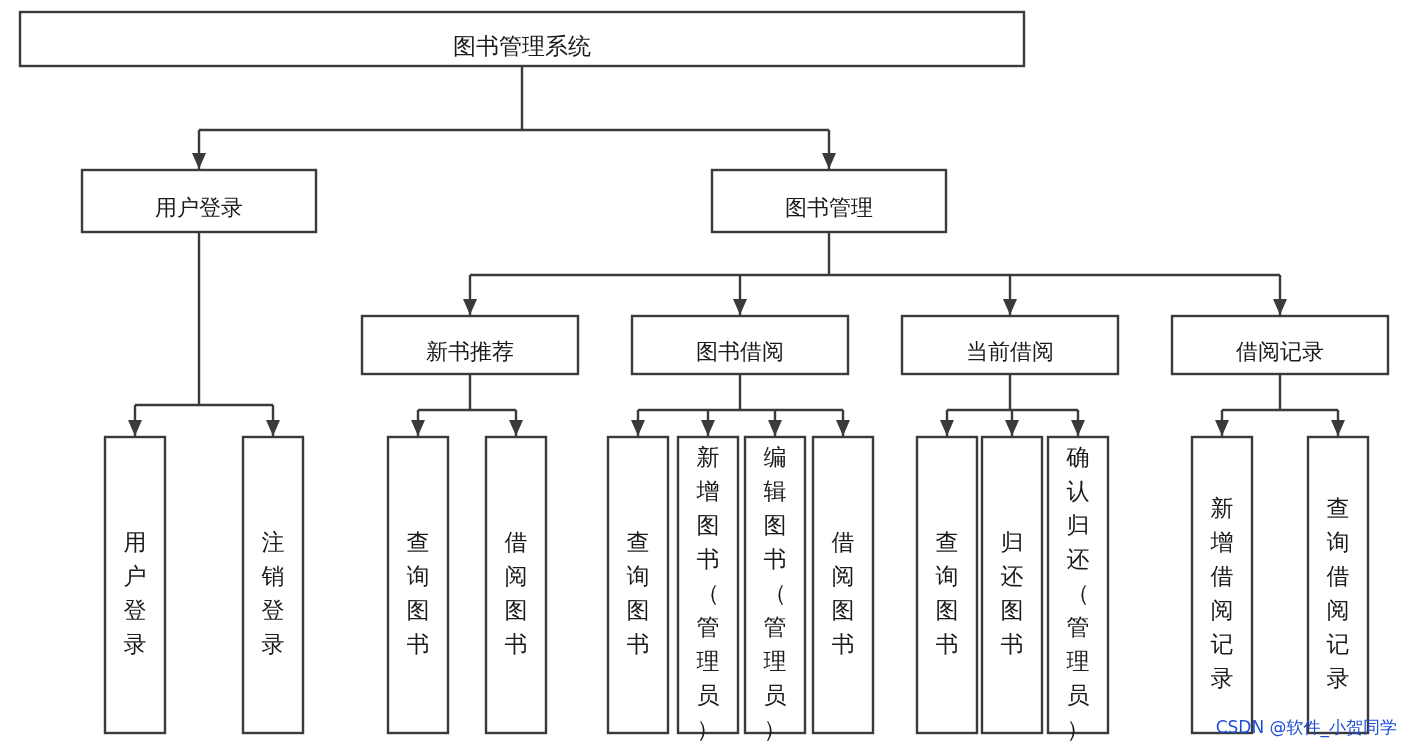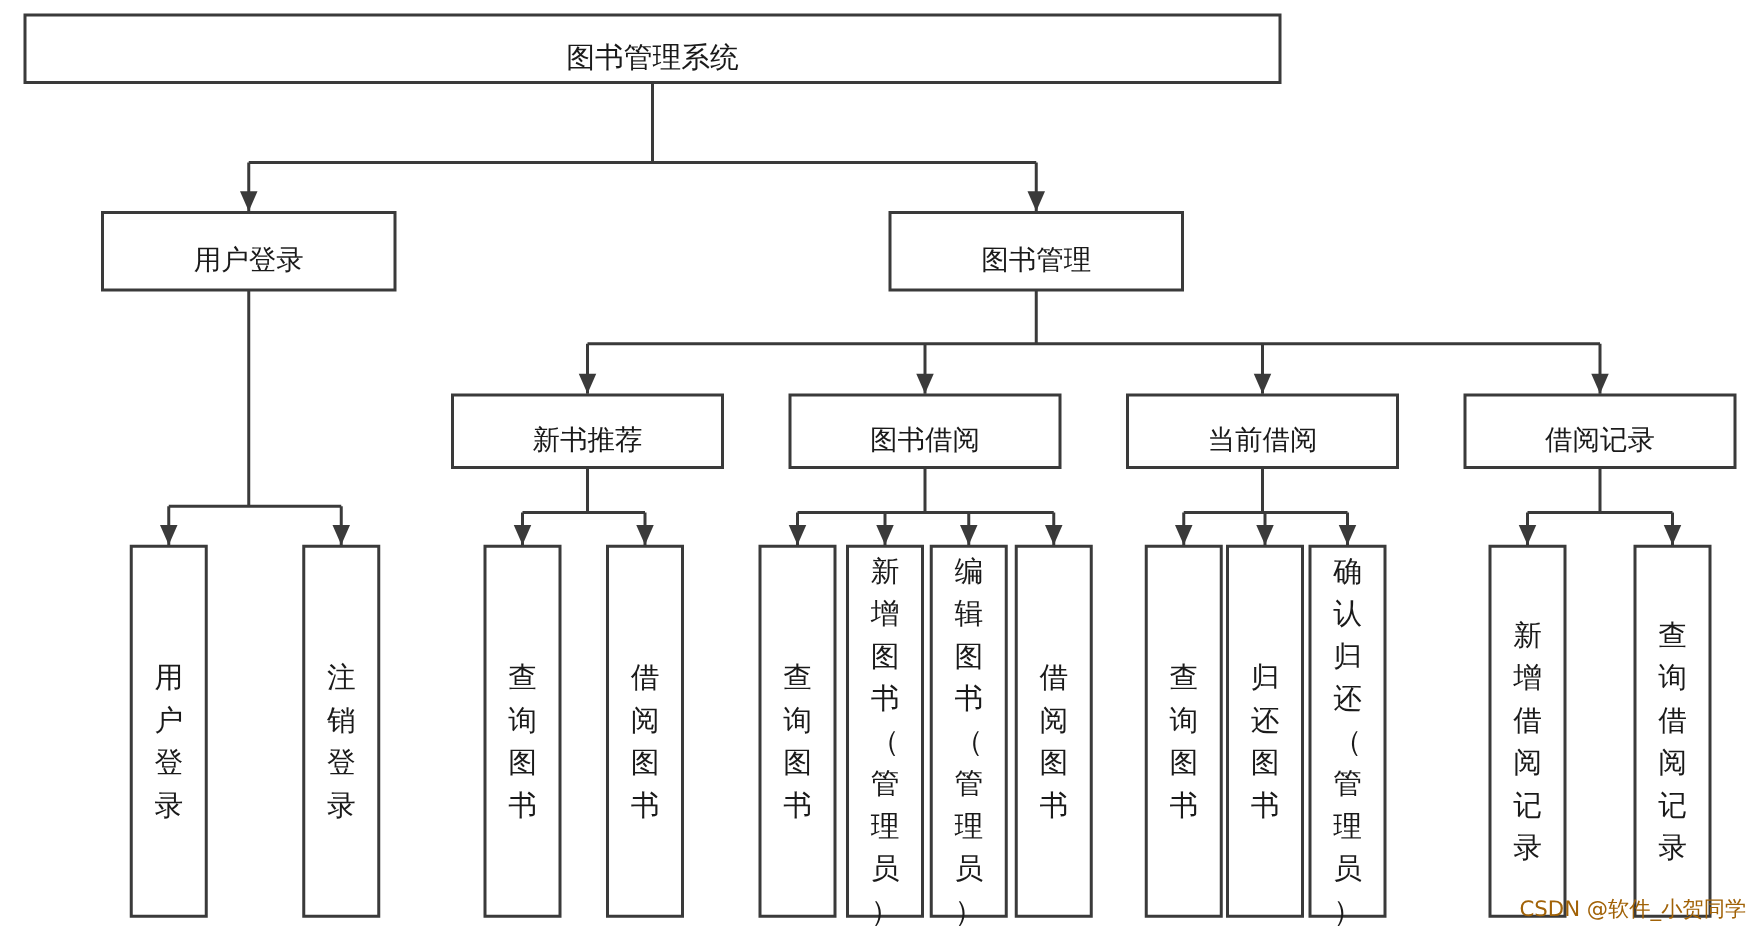--- a/index.html
+++ b/index.html
@@ -48,21 +48,21 @@
   .arrow-head {
     fill: #3a3a3a;
     stroke: none;
   }
   .watermark {
     position: absolute;
     right: 8px;
     bottom: 8px;
     font-family: "DejaVu Sans", "Liberation Sans", sans-serif;
     font-size: 17px;
-    color: #a16207;
+    color: #1d4ed8;
     white-space: nowrap;
     pointer-events: none;
   }
 </style>
 </head>
 <body>
 
 <div id="diagram-root">
   <svg class="tree" viewBox="0 0 1405 747" xmlns="http://www.w3.org/2000/svg">
     <g id="connector-layer">

